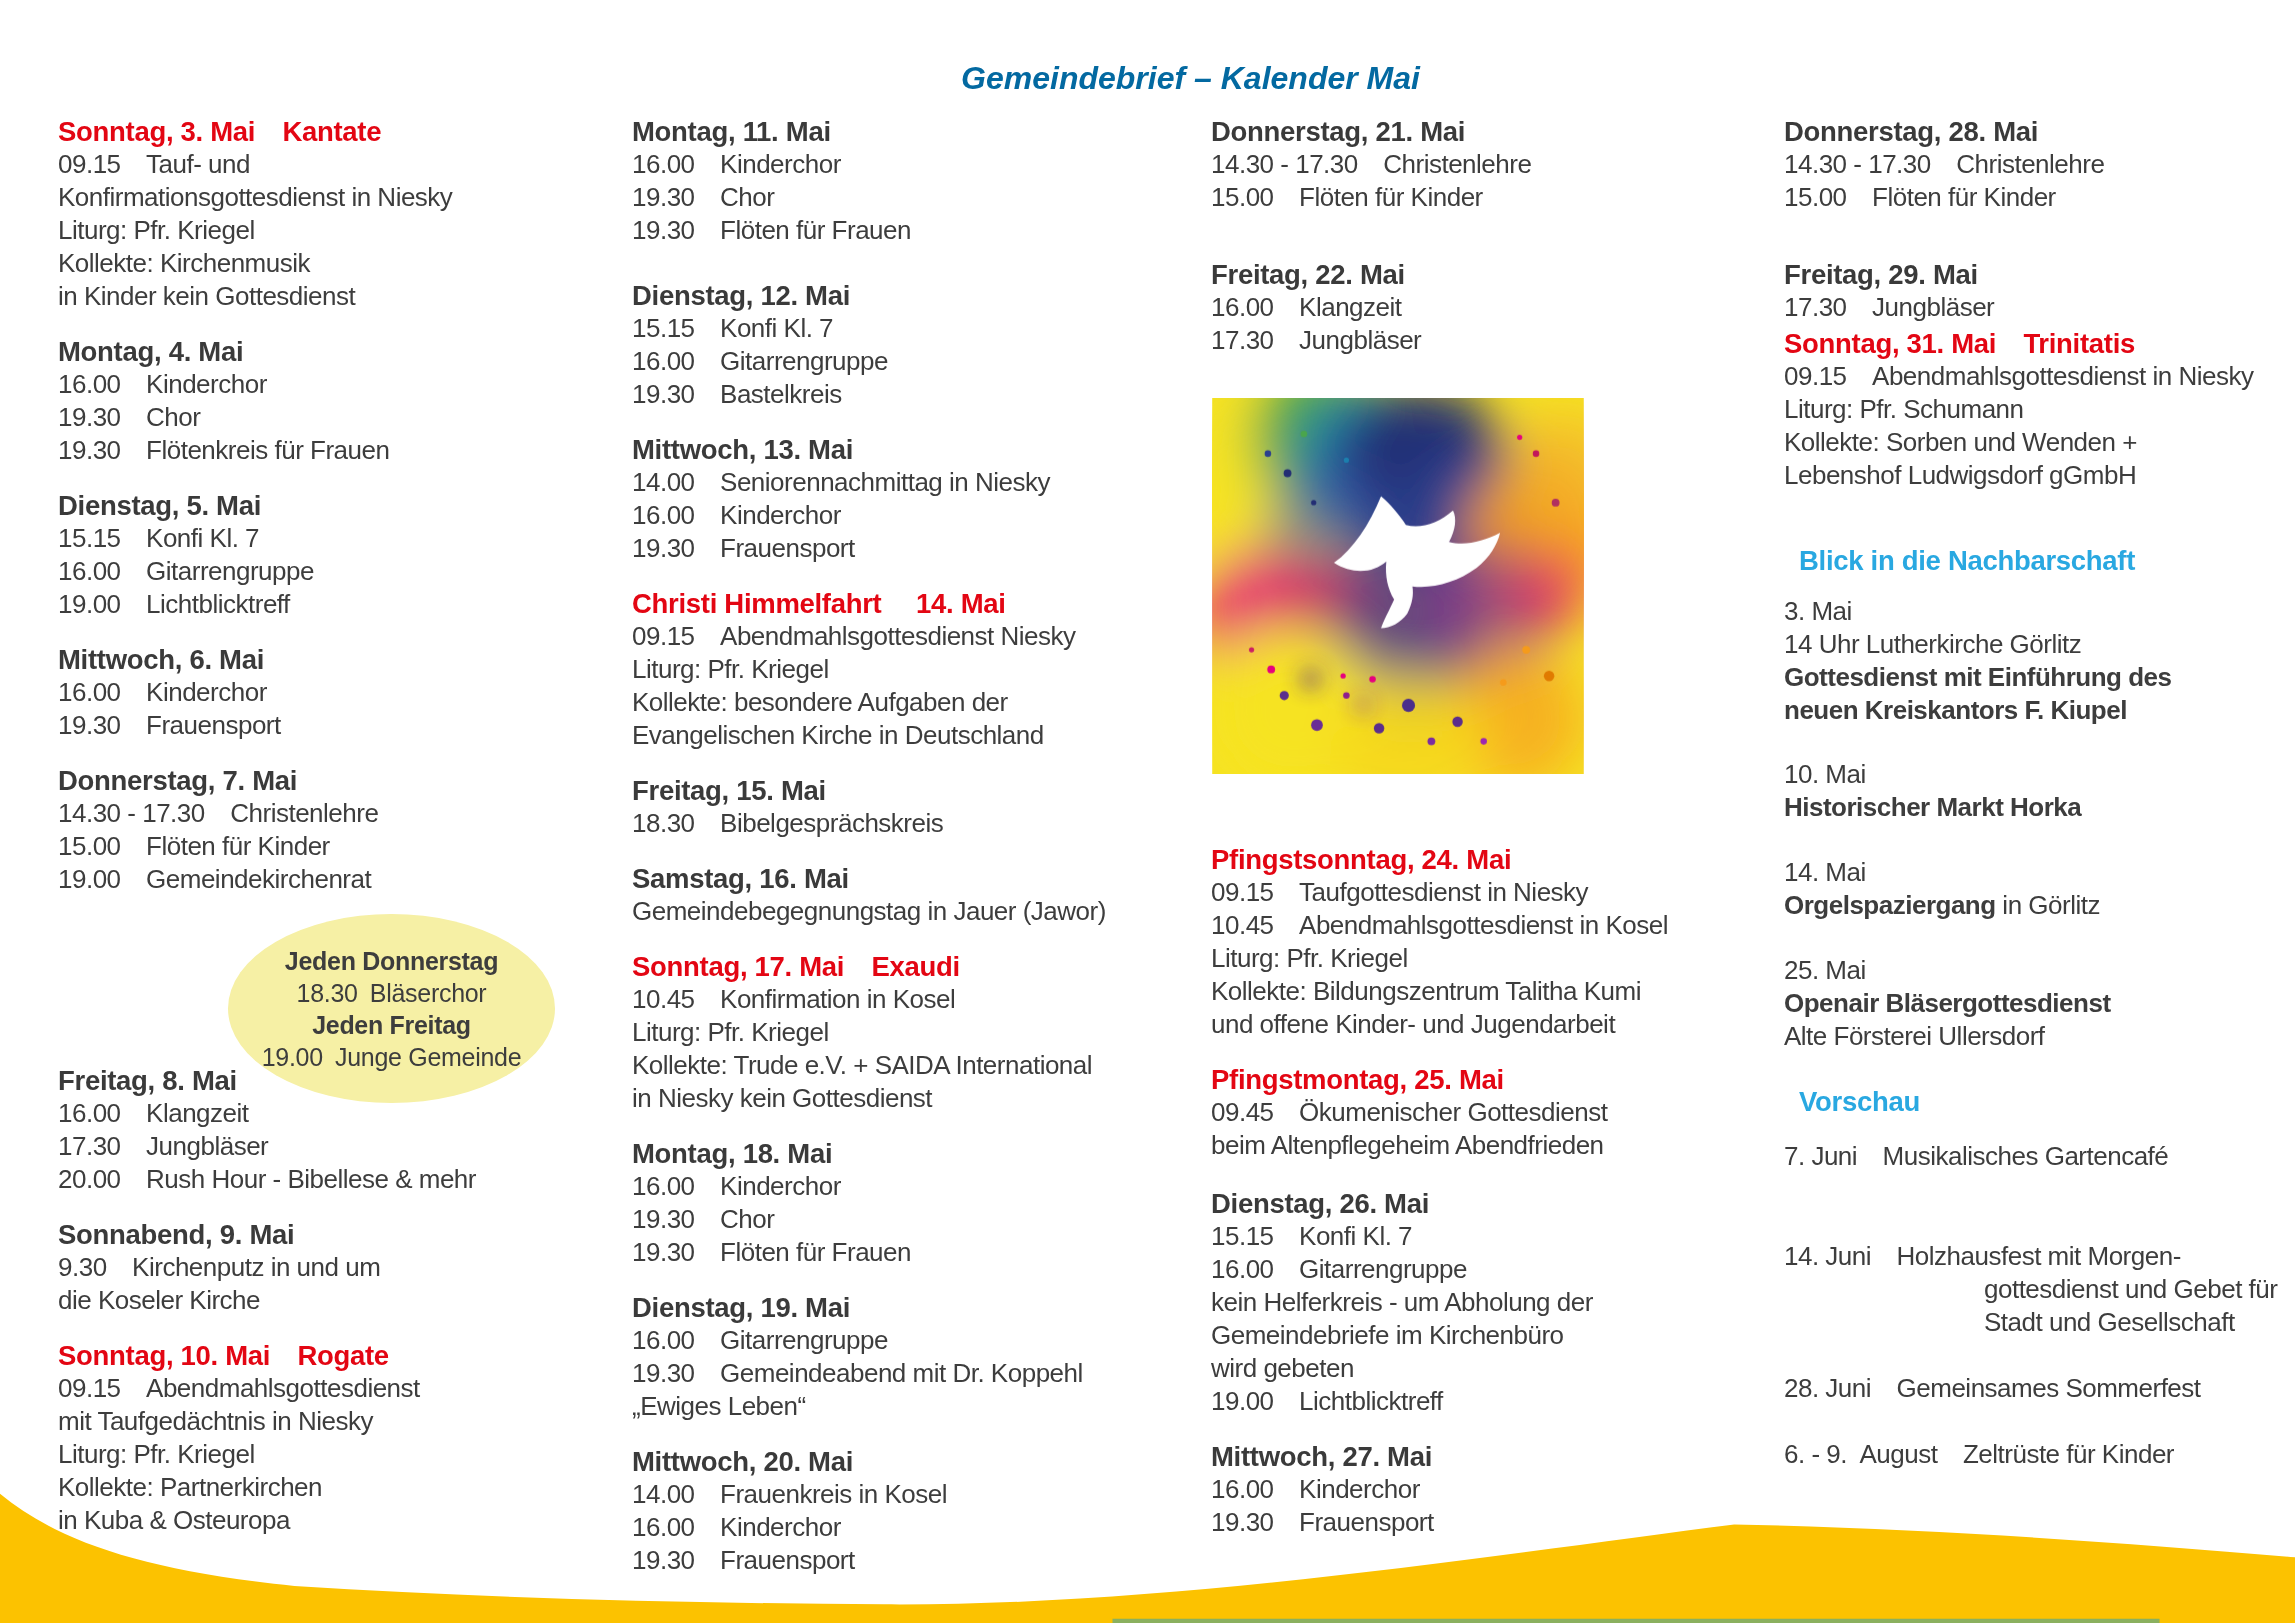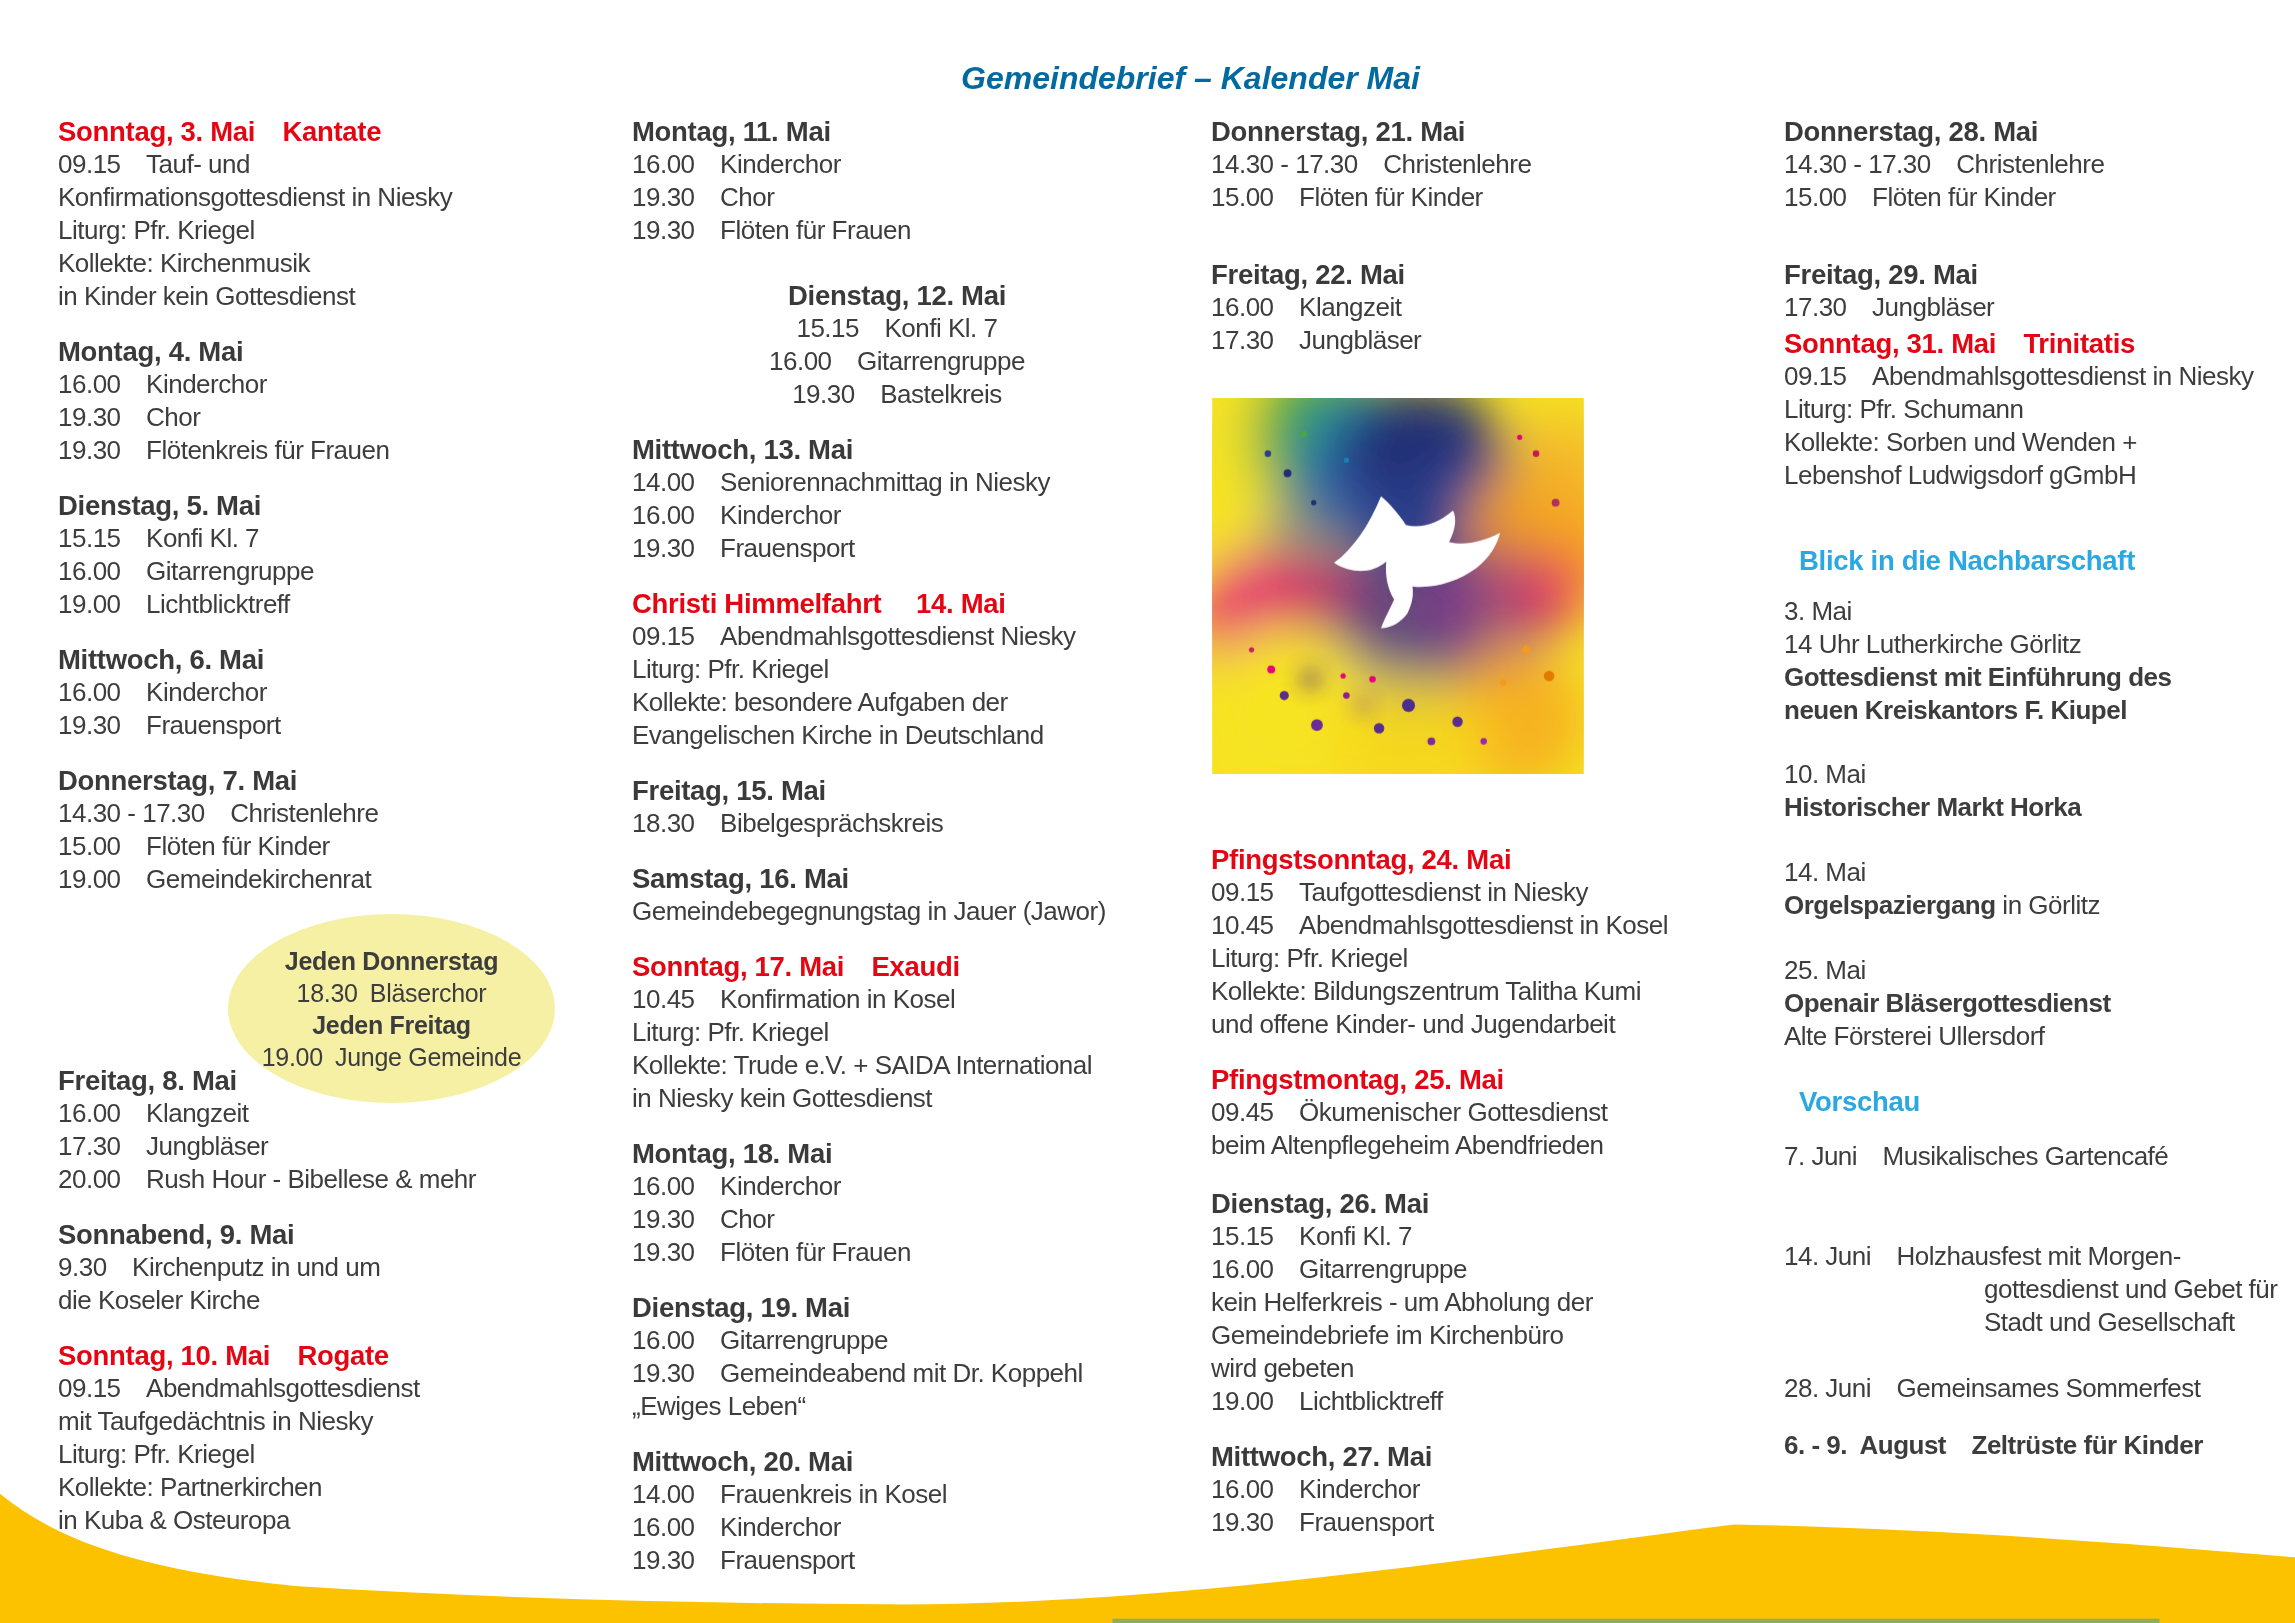--- a/index.html
+++ b/index.html
@@ -86,21 +86,21 @@
         <div class="line">in Kuba &amp; Osteuropa</div>
       </div>
     </div>
   <div class="col" id="col-1">
       <div class="block">
         <div class="heading ">Montag, 11. Mai</div>
         <div class="line">16.00 Kinderchor</div>
         <div class="line">19.30 Chor</div>
         <div class="line">19.30 Flöten für Frauen</div>
       </div>
-      <div class="block" style="margin-top: 32px; text-align: center;">
+      <div class="block" style="margin-top: 32px;">
         <div class="heading ">Dienstag, 12. Mai</div>
         <div class="line">15.15 Konfi Kl. 7</div>
         <div class="line">16.00 Gitarrengruppe</div>
         <div class="line">19.30 Bastelkreis</div>
       </div>
       <div class="block">
         <div class="heading ">Mittwoch, 13. Mai</div>
         <div class="line">14.00 Seniorennachmittag in Niesky</div>
         <div class="line">16.00 Kinderchor</div>
         <div class="line">19.30 Frauensport</div>
@@ -231,21 +231,21 @@
         <div class="line">7. Juni Musikalisches Gartencafé</div>
       </div>
       <div class="block" style="margin-top: 67px;">
         <div class="line">14. Juni Holzhausfest mit Morgen-</div>
         <div class="line indent">gottesdienst und Gebet für</div>
         <div class="line indent">Stadt und Gesellschaft</div>
       </div>
       <div class="block" style="margin-top: 33px;">
         <div class="line">28. Juni Gemeinsames Sommerfest</div>
       </div>
-      <div class="block" style="margin-top: 24px; font-weight: bold;">
+      <div class="block" style="margin-top: 33px;">
         <div class="line">6. - 9. August Zeltrüste für Kinder</div>
       </div>
     </div>
 
   <div class="bubble" id="bubble">
       <div class="line bold">Jeden Donnerstag</div>
       <div class="line">18.30 Bläserchor</div>
       <div class="line bold">Jeden Freitag</div>
       <div class="line">19.00 Junge Gemeinde</div>
     </div>

